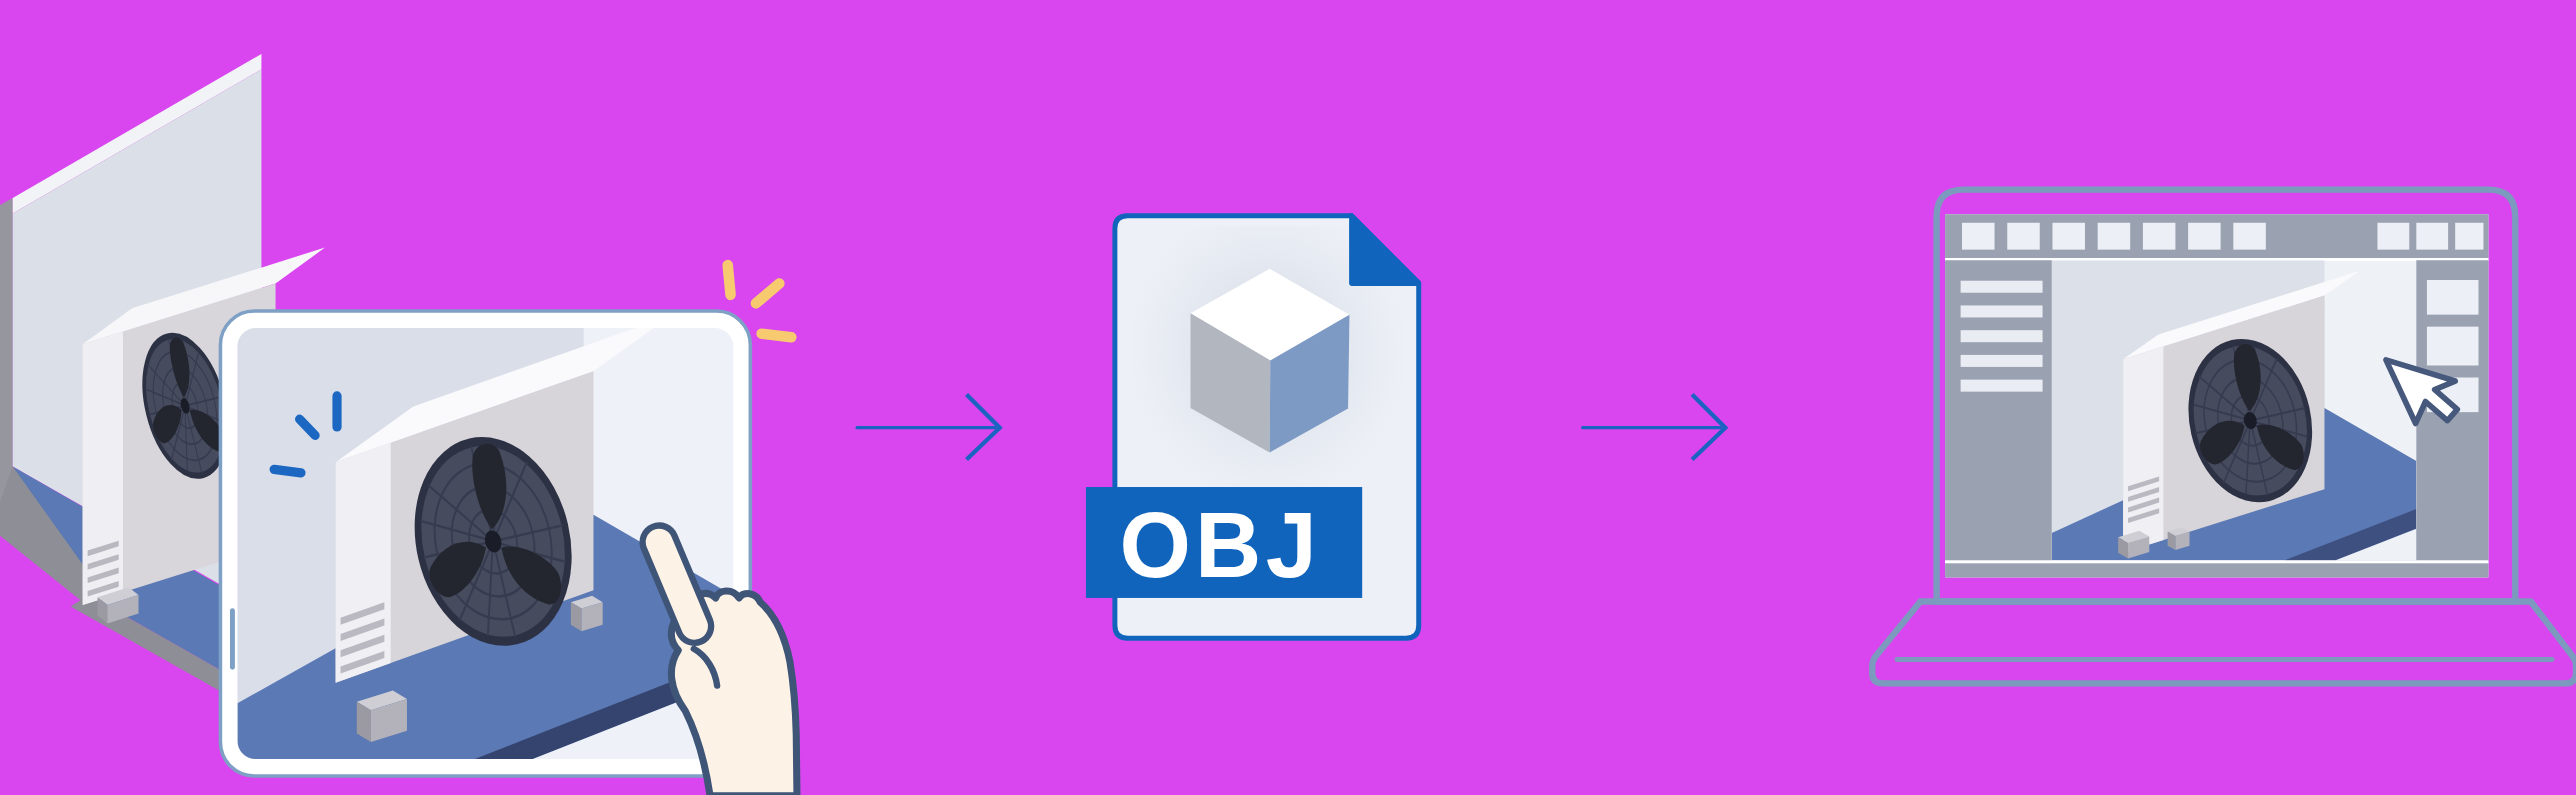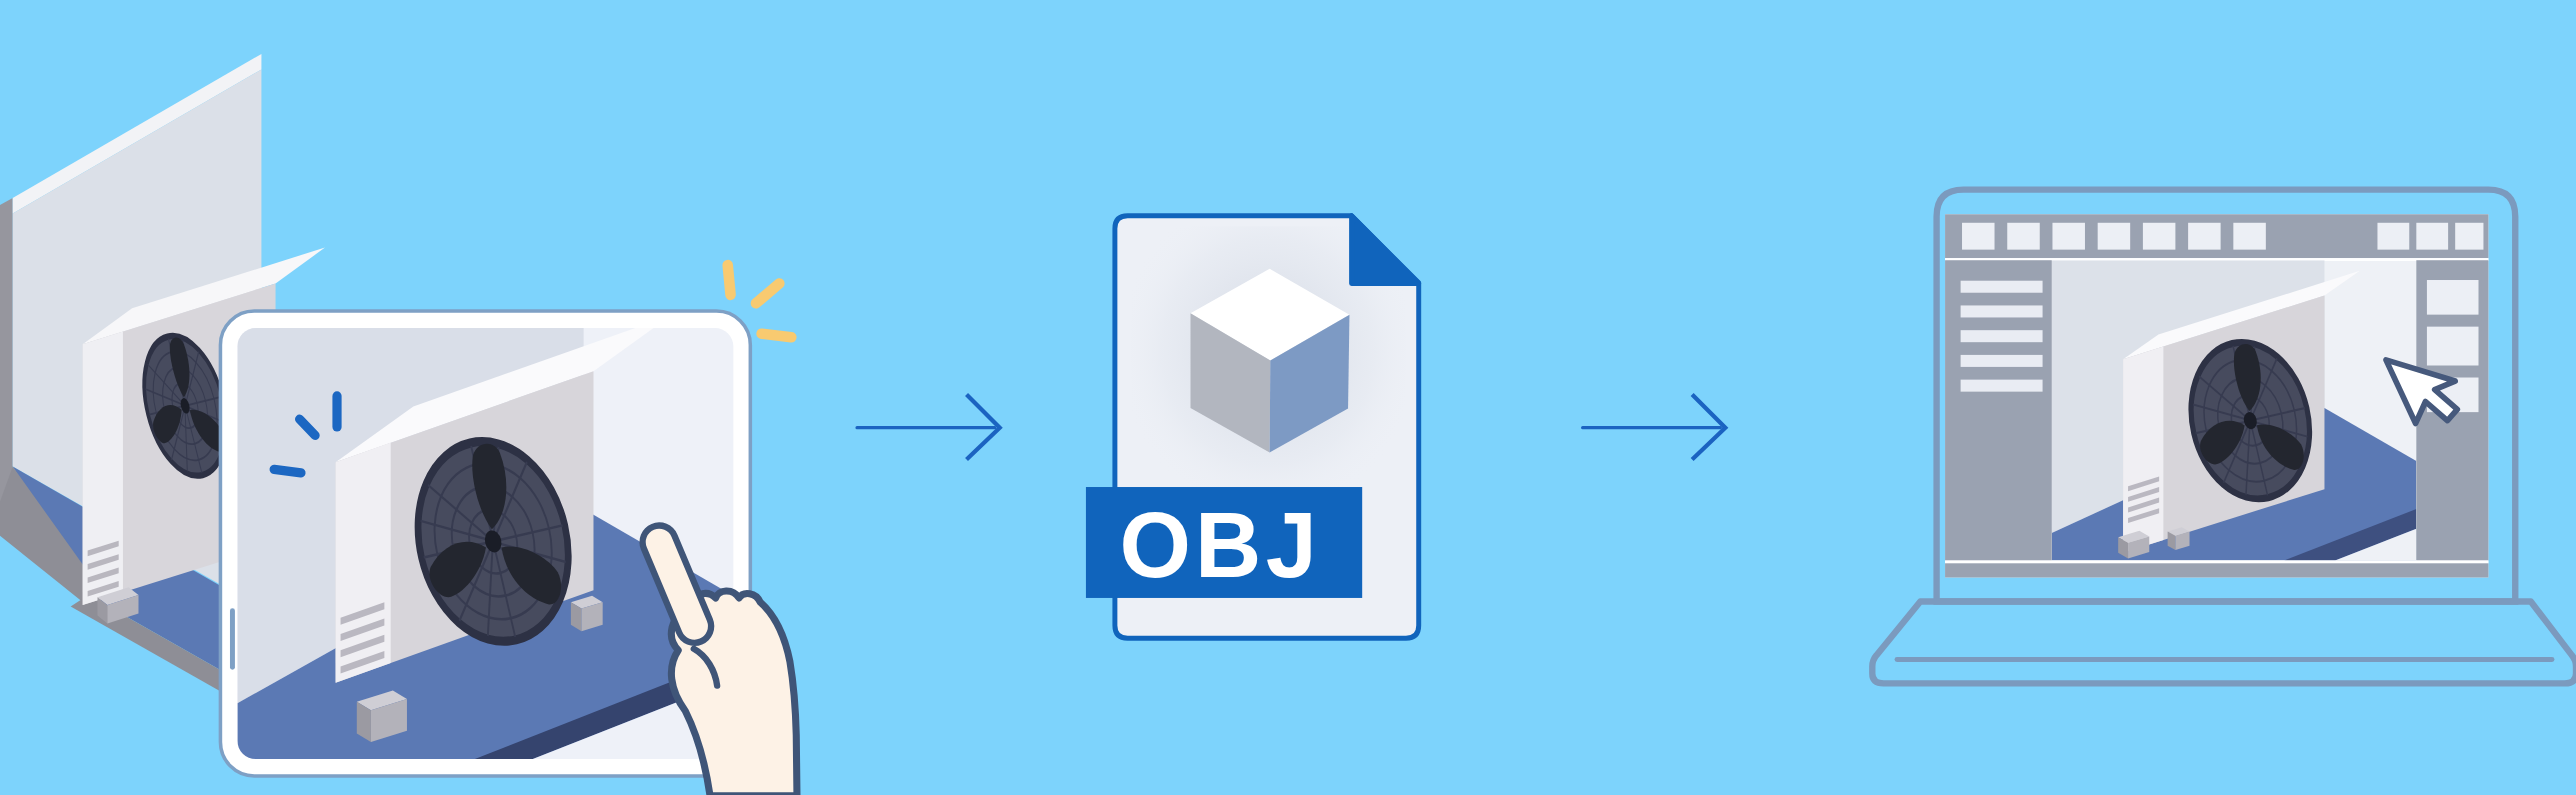--- a/index.html
+++ b/index.html
@@ -1,16 +1,16 @@
 <!DOCTYPE html>
 <html style="font-size:11.3px"><head>
 <meta charset="utf-8">
 <style>
   html,body{margin:0;padding:0;background:#000;}
-  .canvas{width:2576px;height:796px;background:#7dd3fc;position:relative;overflow:hidden;text-align:center;}
+  .canvas{width:2576px;height:796px;background:#d946ef;position:relative;overflow:hidden;text-align:center;}
   .canvas svg{display:block;width:100%;height:100%;}
   .obj-label{font-family:"Liberation Sans", sans-serif;font-weight:700;letter-spacing:6px;}
 </style>
 </head>
 <body>
 
 <div class="canvas">
 <svg viewBox="0 0 3646 1126" xmlns="http://www.w3.org/2000/svg">
   <defs>
     <clipPath id="tabletScreenClip">

